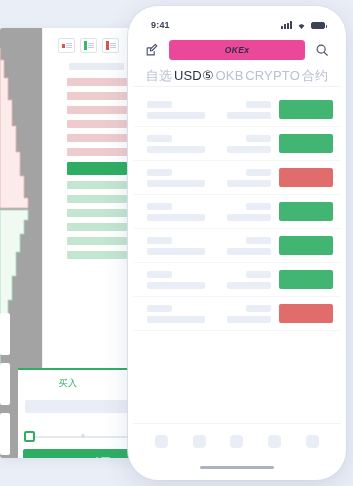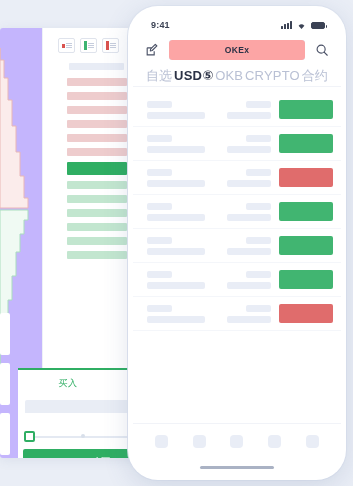--- a/index.html
+++ b/index.html
@@ -7,21 +7,21 @@
     width: 353px; height: 486px;
     overflow: hidden;
     font-family: "Liberation Sans", "DejaVu Sans", sans-serif;
   }
   body { background: #eaeef6; position: relative; }
 
   
   #bg-panel {
     position: absolute; left: 0; top: 28px;
     width: 140px; height: 430px;
-    background: #c4b5fd;
+    background: #a3a3a3;
     border-radius: 3px;
     box-shadow: 0 2px 12px rgba(80,100,140,.10);
     overflow: hidden;
   }
   #bg-panel-inner { position: absolute; inset: 0; }
 
   
   #depth-chart {
     position: absolute; left: 0; top: 20px;
     width: 42px; height: 322px;
@@ -166,35 +166,36 @@
   #segmented {
     flex: 1; height: 20px; margin: 0 4px;
     display: flex; border-radius: 3px; overflow: hidden;
     background: #dde3f0;
   }
   .seg-item {
     flex: 1; display: flex; align-items: center; justify-content: center;
     font-size: 8.5px; color: #9aa3bb; letter-spacing: .3px;
   }
   .seg-item.active {
-    background: #fca5a5; color: #2b3246; font-weight: bold;
+    background: #ec4899; color: #2b3246; font-weight: bold;
     border-radius: 3px;
     box-shadow: 0 0 0 1px #e3e8f2;
+    font-style: italic;
   }
   #search-icon { width: 14px; height: 14px; flex: none; }
 
   
   #sub-tabs {
     height: 22px; flex: none;
     display: flex; align-items: center; justify-content: space-around;
     padding: 0 12px;
     border-bottom: 1px solid #f1f3f8;
   }
   .sub-tab { font-size: 13px; color: #b9c0d4; letter-spacing: .2px; }
-  .sub-tab.active { color: #2b3246; font-weight: bold; }
+  .sub-tab.active { color: #2b3246; font-weight: normal; }
 
   
   #market-list { flex: 1; overflow: hidden; padding-top: 6px; }
   .market-row {
     height: 34px;
     display: flex; align-items: center;
     padding: 0 10px 0 14px;
     border-bottom: 1px solid #f4f6fa;
     gap: 8px;
   }

